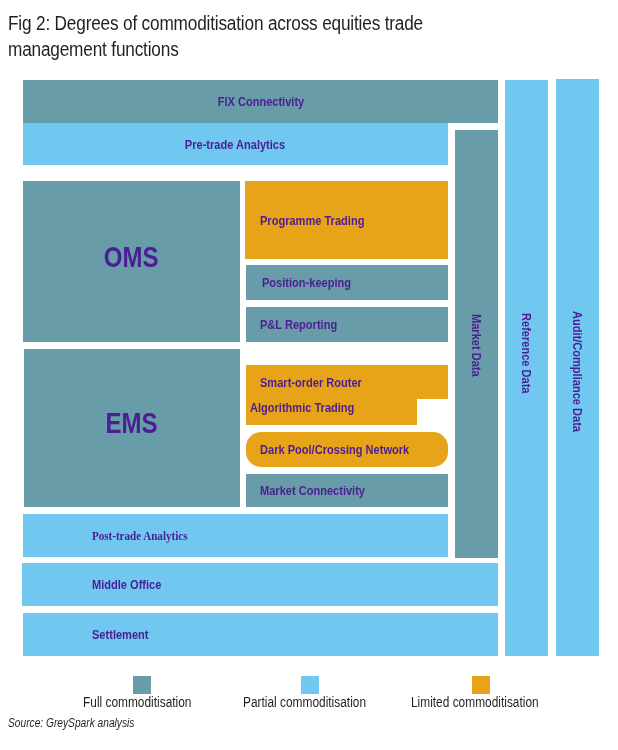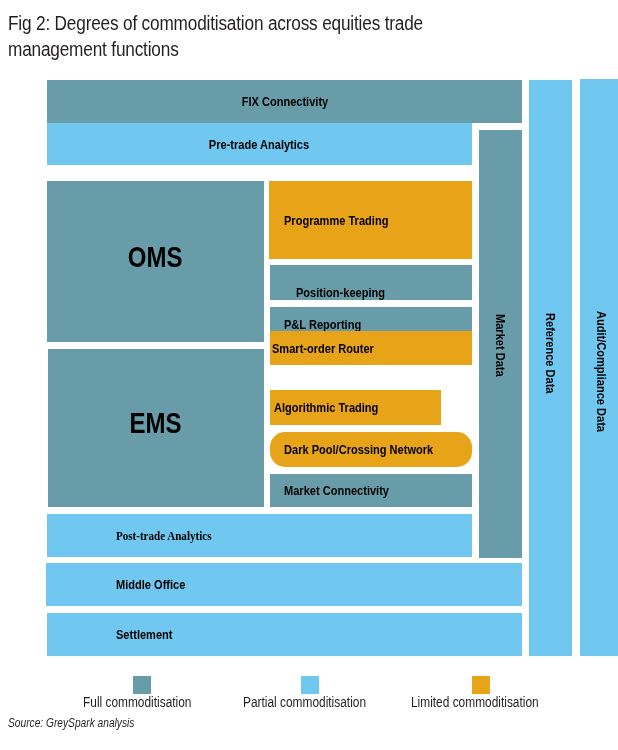--- a/index.html
+++ b/index.html
@@ -2,23 +2,23 @@
 <html><head>
 <meta charset="utf-8">
 <style>
   html, body { margin: 0; padding: 0; background: #ffffff; }
   body { width: 618px; height: 750px; position: relative; overflow: hidden;
          font-family: "Liberation Sans", "DejaVu Sans", sans-serif; }
   .title { position: absolute; left: 8px; top: 10px; width: 600px;
            font-size: 20px; line-height: 26px; color: #231f20;
            font-family: "Liberation Sans", sans-serif; transform: scaleX(0.86); transform-origin: left top;
            letter-spacing: -0.2px; }
-  .block { position: absolute; color: #000000; font-weight: bold;
+  .block { position: absolute; color: #4c1d95; font-weight: bold;
            font-family: "Liberation Sans", sans-serif; box-sizing: border-box;
-           display: flex; align-items: center; margin-left: 24px; }
+           display: flex; align-items: center; }
   .block span { display: inline-block; transform: scaleX(0.85); transform-origin: left center; white-space: nowrap; }
   .full { background: #689ca8; }
   .partial { background: #70c7ef; }
   .limited { background: #e8a418; }
   .center { justify-content: center; }
   .center span { transform-origin: center center; }
   .sm { font-size: 13px; }
   .big { font-size: 30px; font-weight: bold; }
   .big span { transform: scaleX(0.8); }
   .vert { justify-content: center; align-items: flex-start; }
@@ -55,27 +55,27 @@
   <div class="block full center big" style="left:23px;top:181px;width:217px;height:161px;">
     <span style="margin-top:-10px;">OMS</span>
   </div>
   <div class="block full center big" style="left:24px;top:349px;width:216px;height:158px;">
     <span style="margin-top:-10px;">EMS</span>
   </div>
 
   <div class="block limited sm" style="left:245px;top:181px;width:203px;height:78px;padding-left:15px;align-items:flex-start;">
     <span style="margin-top:32px;">Programme Trading</span>
   </div>
-  <div class="block full sm" style="left:246px;top:265px;width:202px;height:35px;padding-left:26px;align-items:flex-end;">
+  <div class="block full sm" style="left:246px;top:265px;width:202px;height:35px;padding-left:16px;">
     <span>Position-keeping</span>
   </div>
   <div class="block full sm" style="left:246px;top:307px;width:202px;height:35px;padding-left:14px;">
     <span>P&amp;L Reporting</span>
   </div>
-  <div class="block limited sm" style="left:246px;top:331px;width:202px;height:34px;padding-left:2px;">
+  <div class="block limited sm" style="left:246px;top:365px;width:202px;height:34px;padding-left:14px;">
     <span>Smart-order Router</span>
   </div>
   <div class="block limited sm" style="left:246px;top:390px;width:171px;height:35px;padding-left:4px;">
     <span>Algorithmic Trading</span>
   </div>
   <div class="block limited sm" style="left:246px;top:432px;width:202px;height:35px;padding-left:14px;border-radius:15px;">
     <span>Dark Pool/Crossing Network</span>
   </div>
   <div class="block full sm" style="left:246px;top:474px;width:202px;height:33px;padding-left:14px;">
     <span>Market Connectivity</span>

